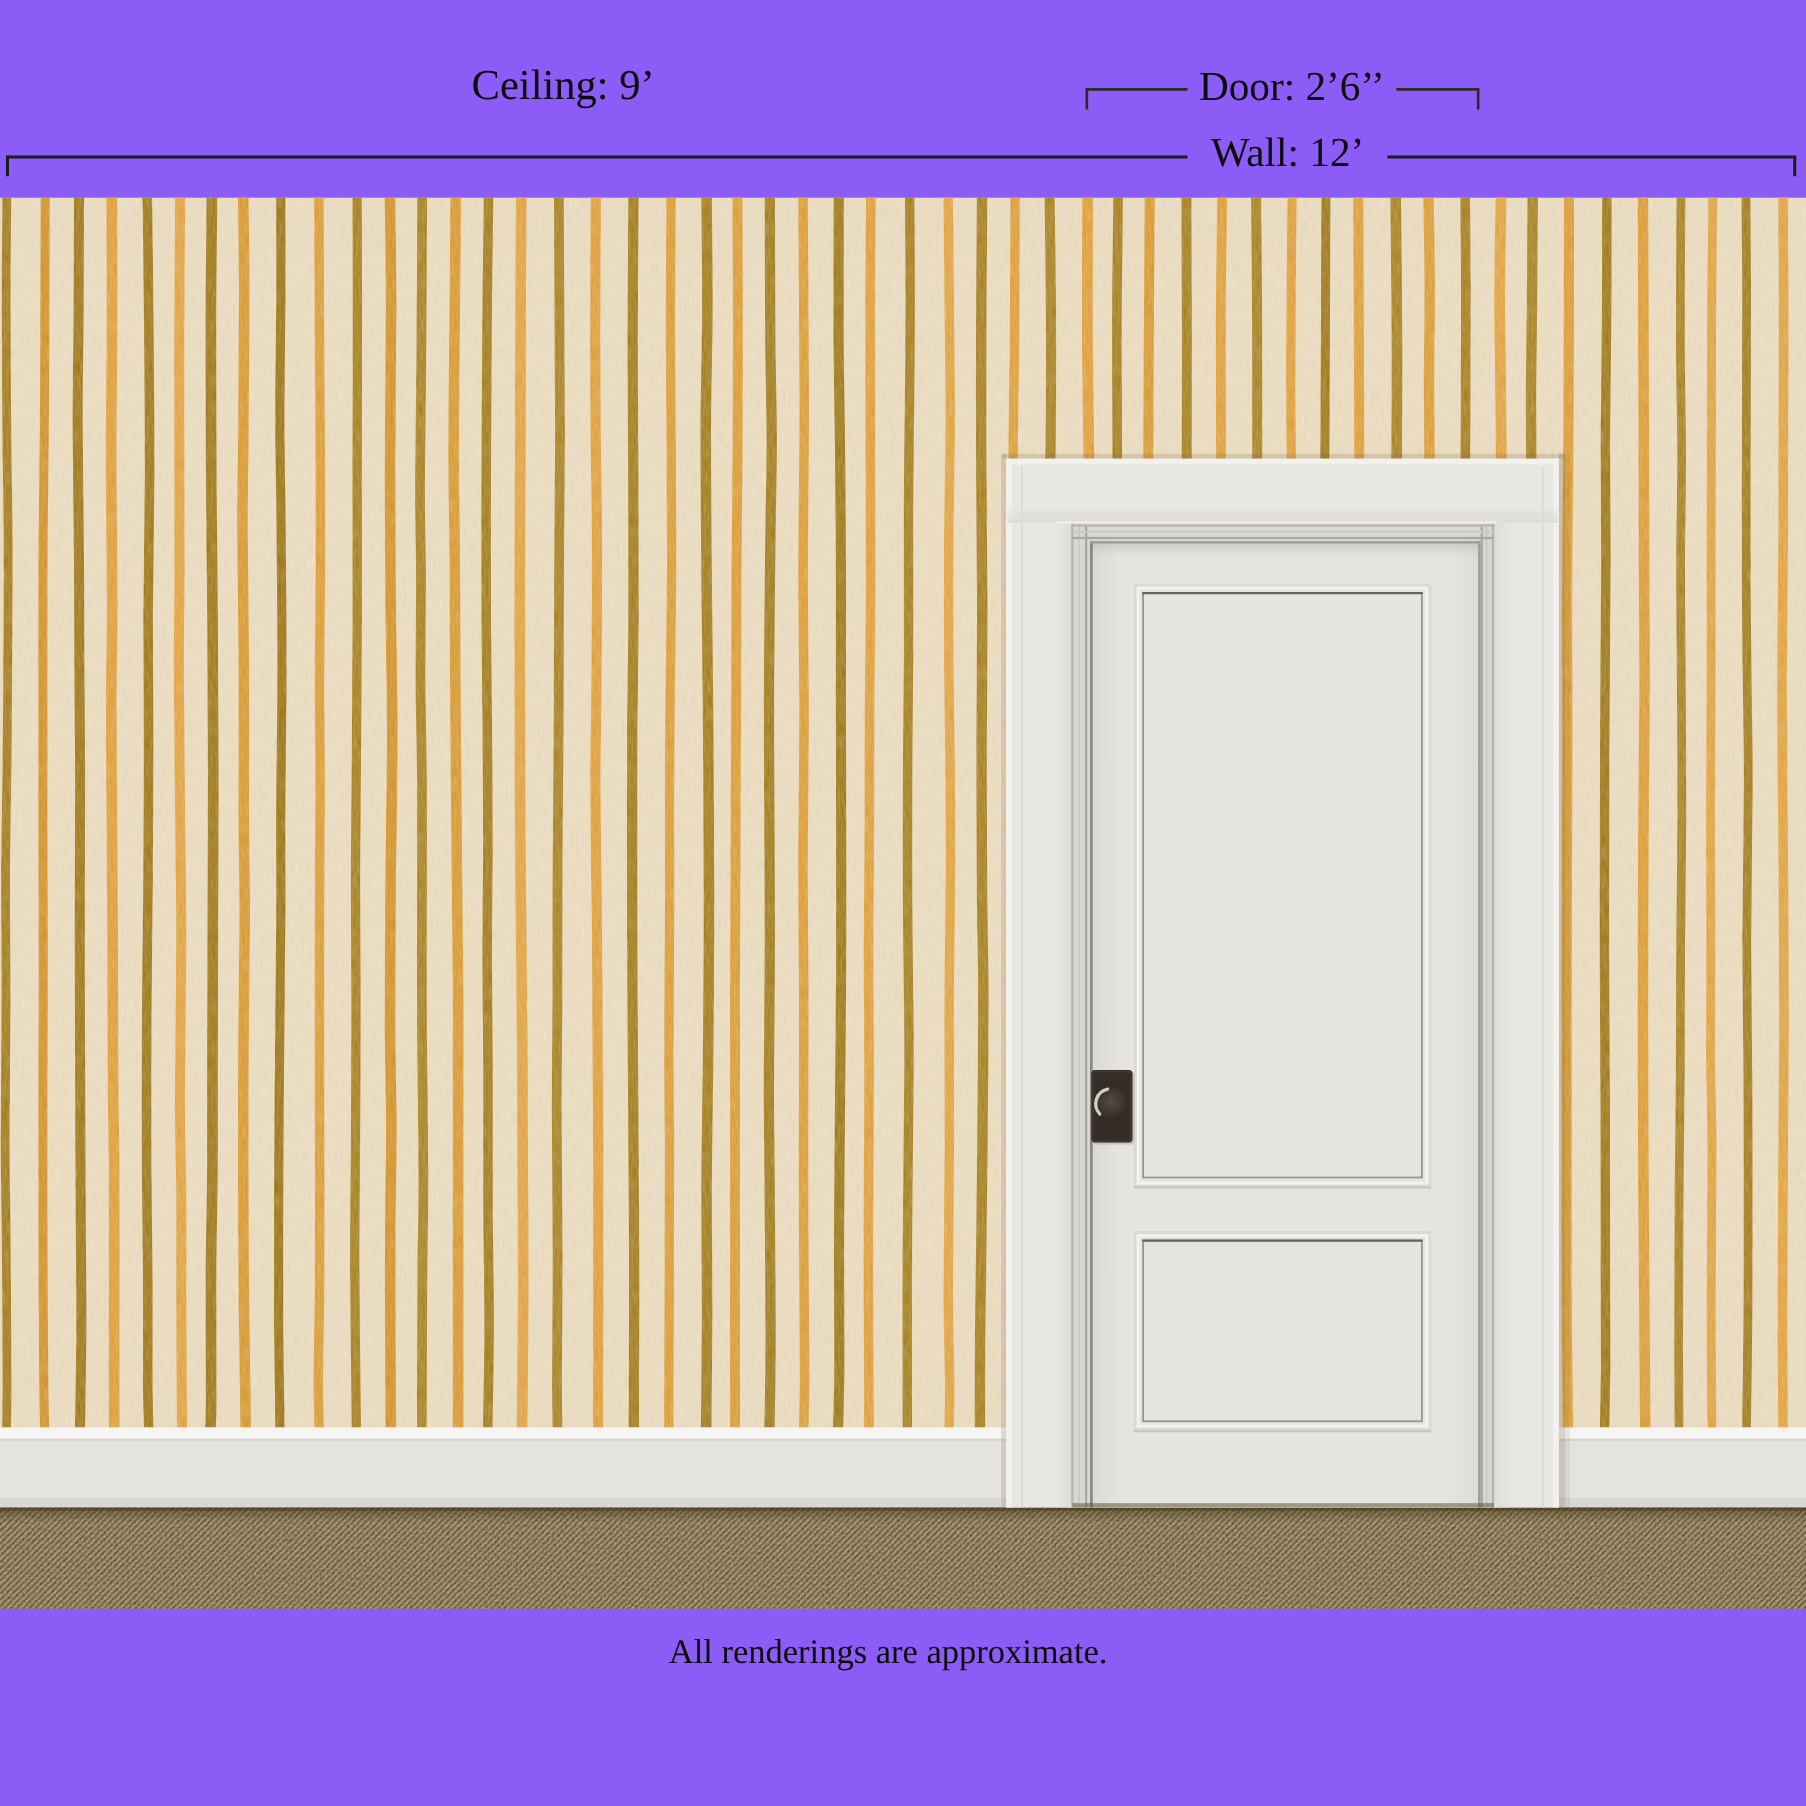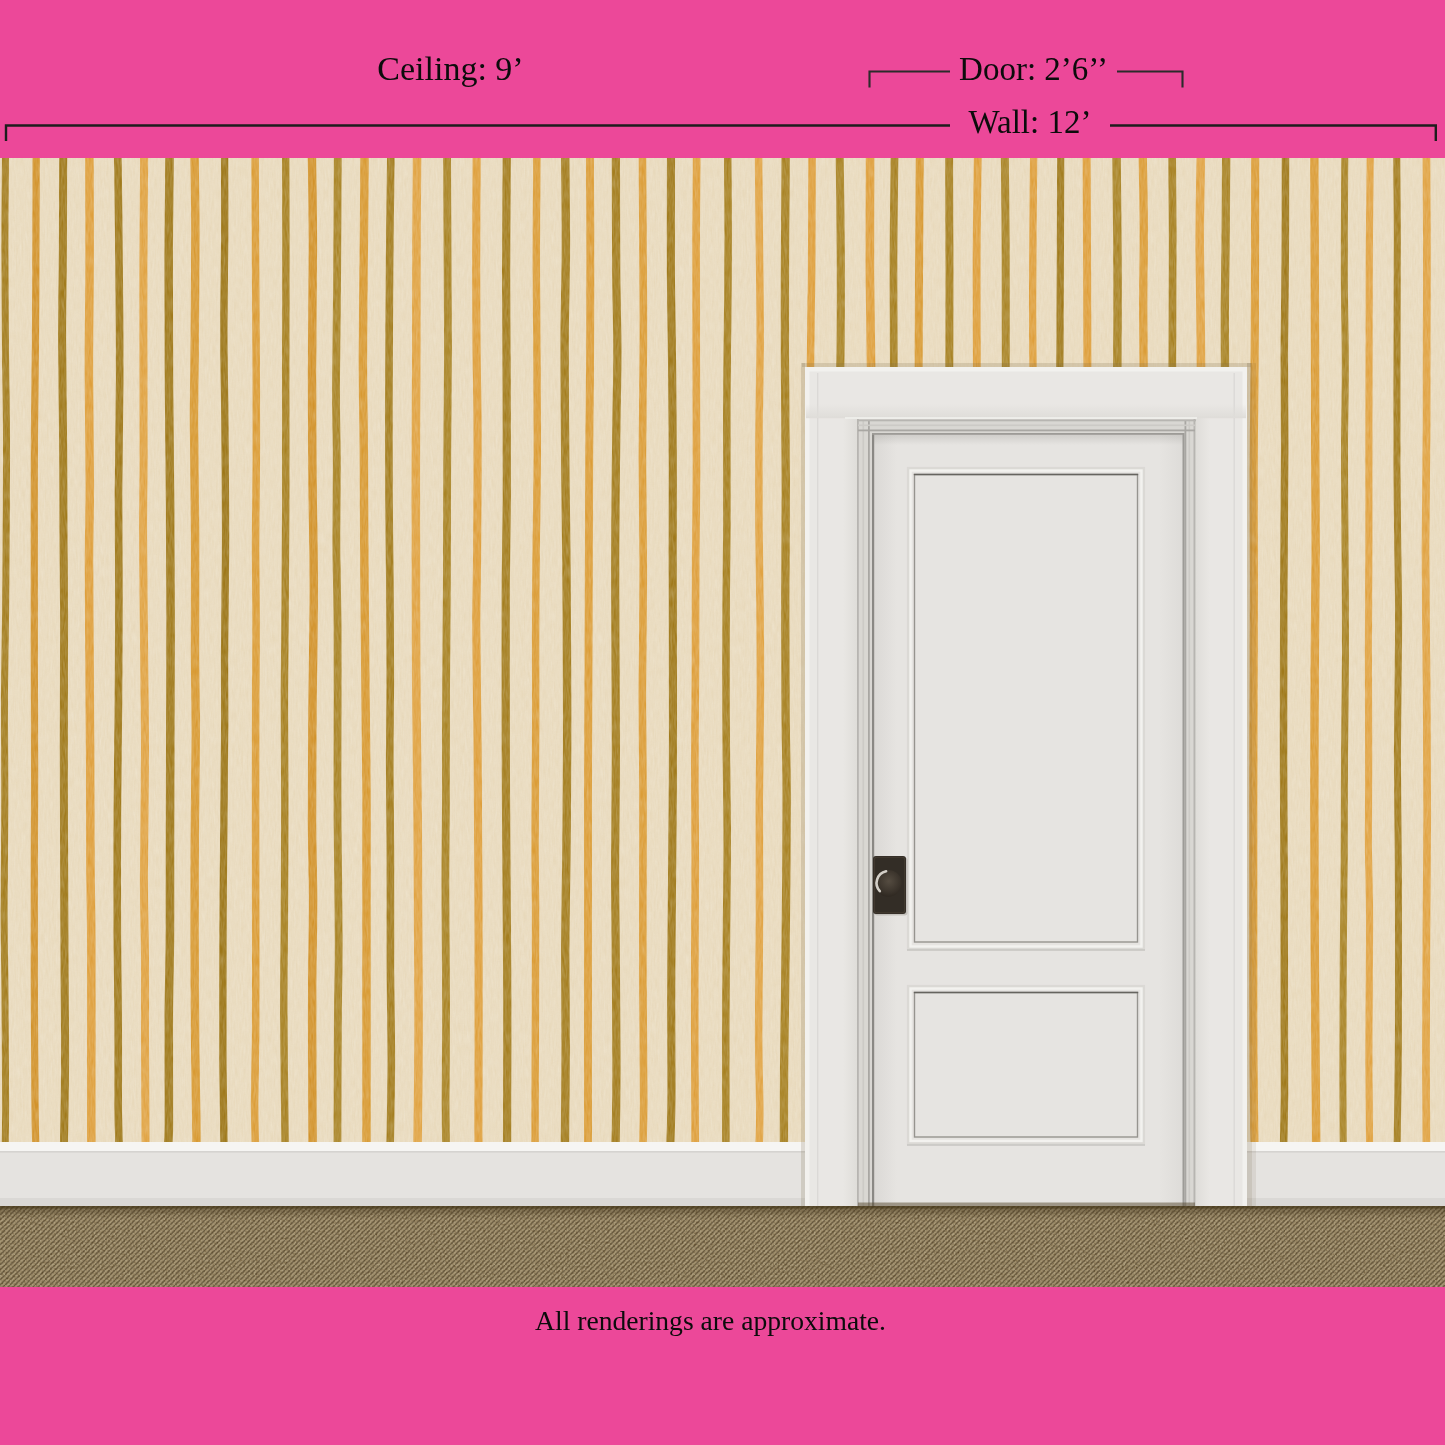--- a/index.html
+++ b/index.html
@@ -1,16 +1,16 @@
 <!DOCTYPE html>
 <html><head>
 <meta charset="utf-8">
 <style>
 html,body{margin:0;padding:0;background:#ffffff;}
-#page{position:relative;width:1445px;height:1445px;background:#ec4899;overflow:hidden;font-family:"Liberation Serif",serif;}
+#page{position:relative;width:1445px;height:1445px;background:#8b5cf6;overflow:hidden;font-family:"Liberation Serif",serif;}
 svg{display:block;}
 </style>
 </head>
 <body>
 
 <div id="page">
 <svg width="1445" height="1445" viewBox="0 0 1445 1445">
 <defs>
 <clipPath id="wallclip">
           <rect x="0" y="158" width="1445" height="987"></rect>

